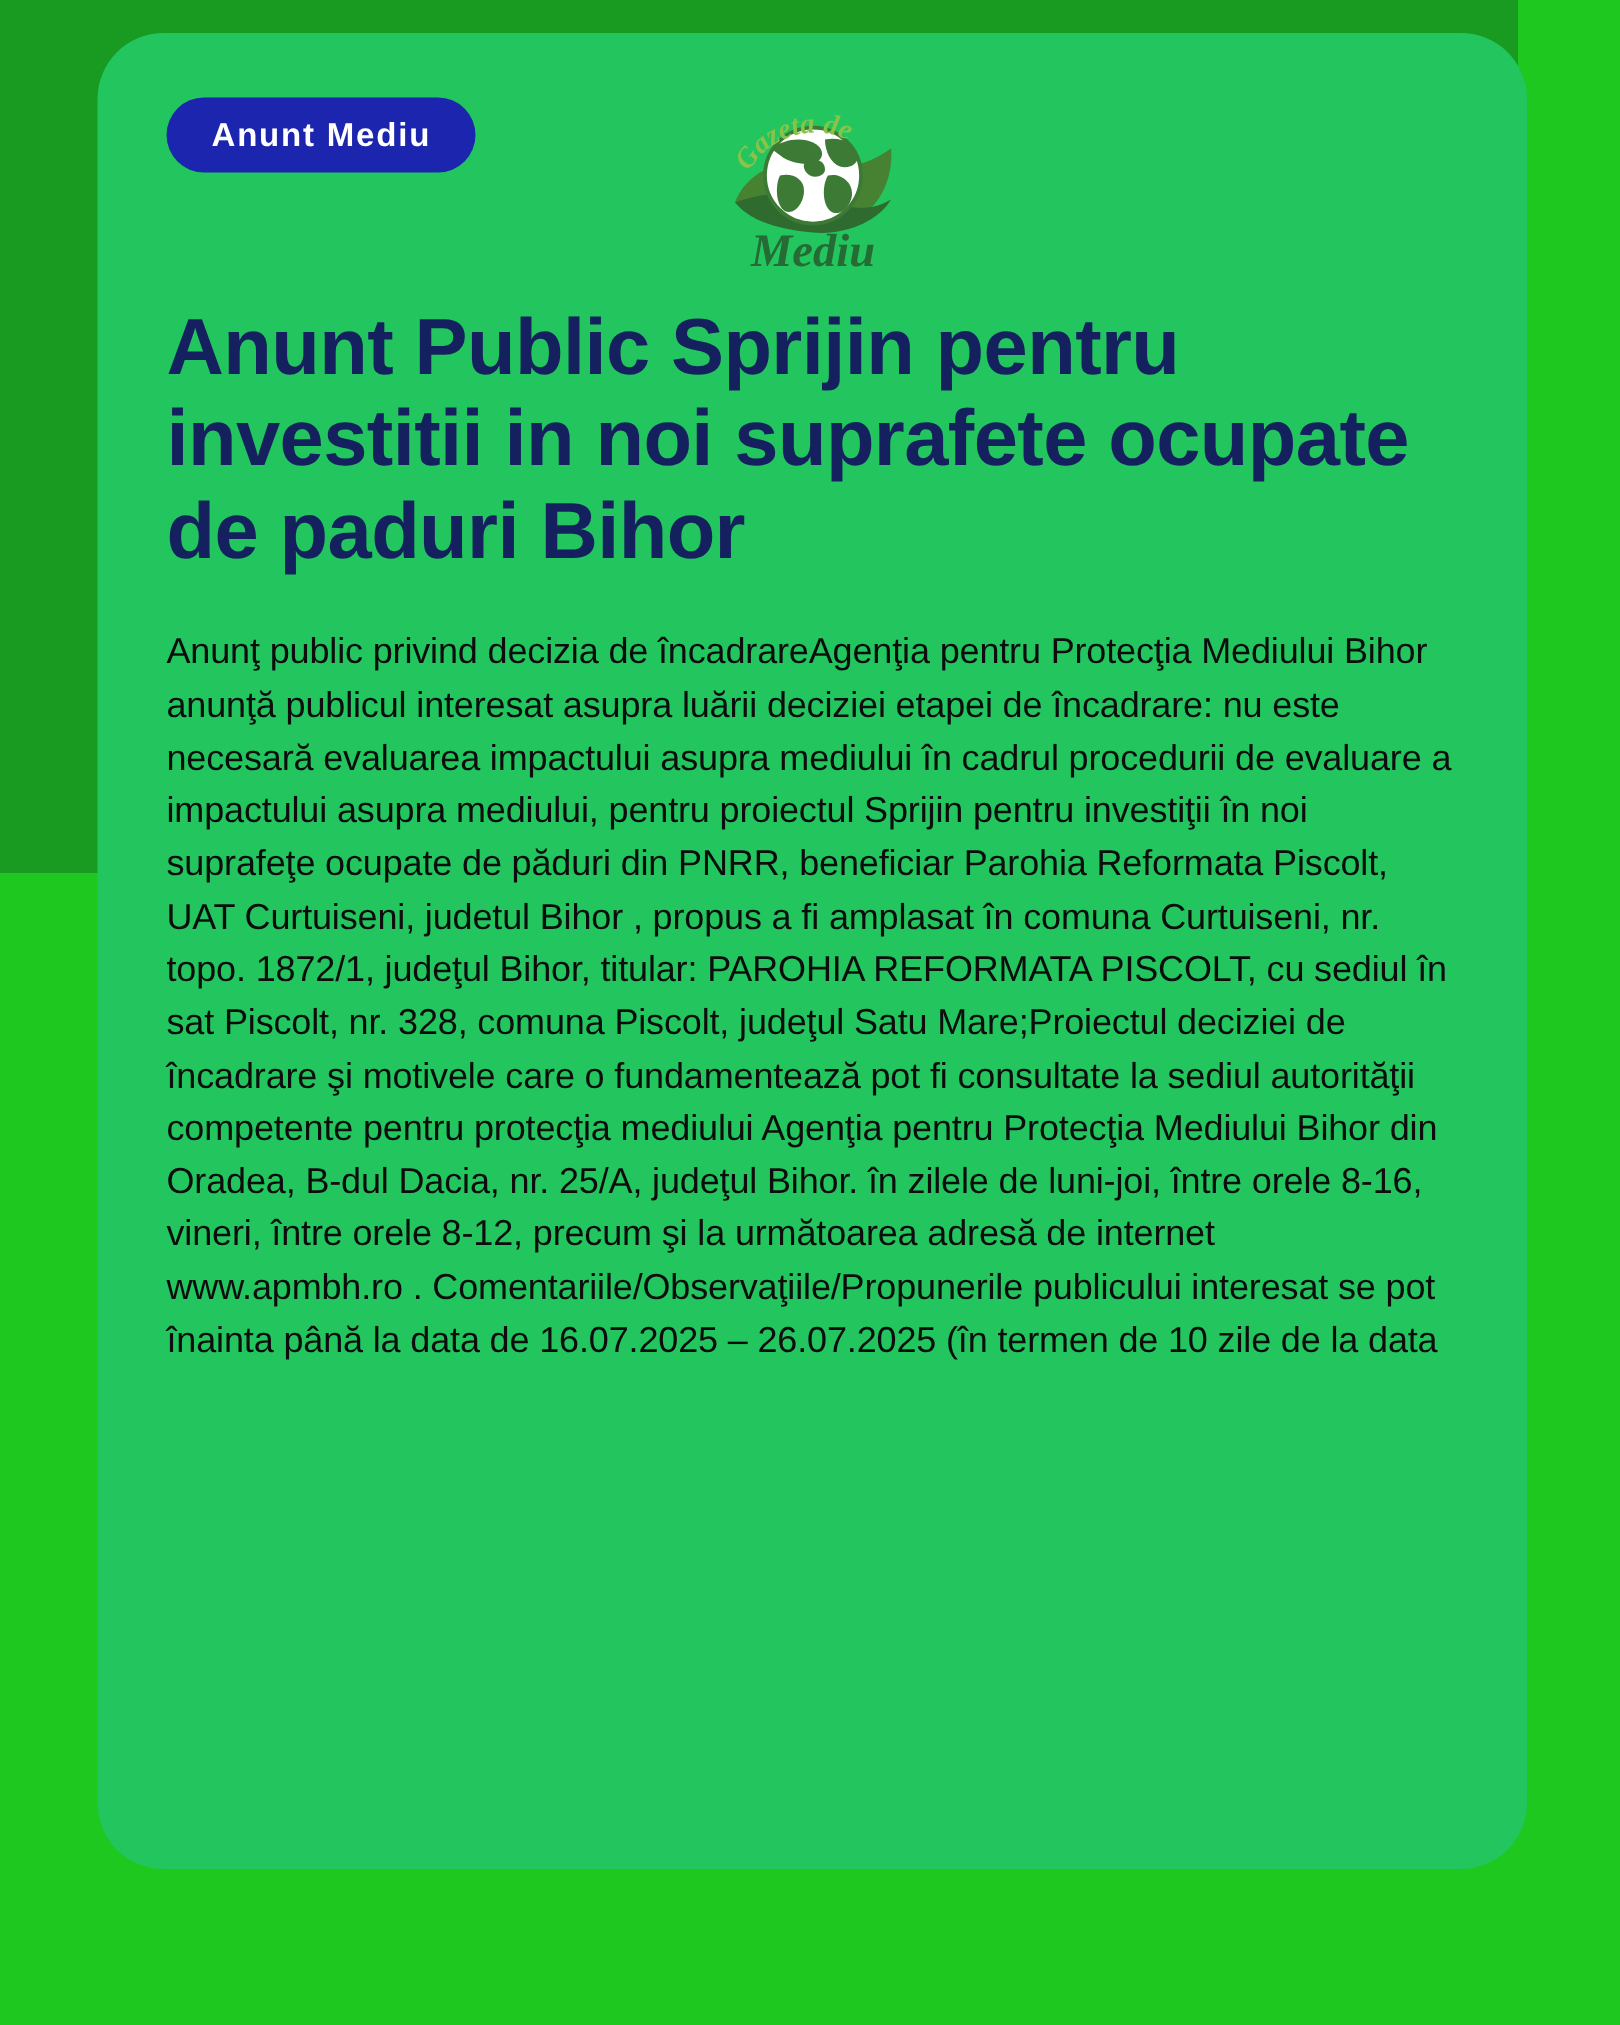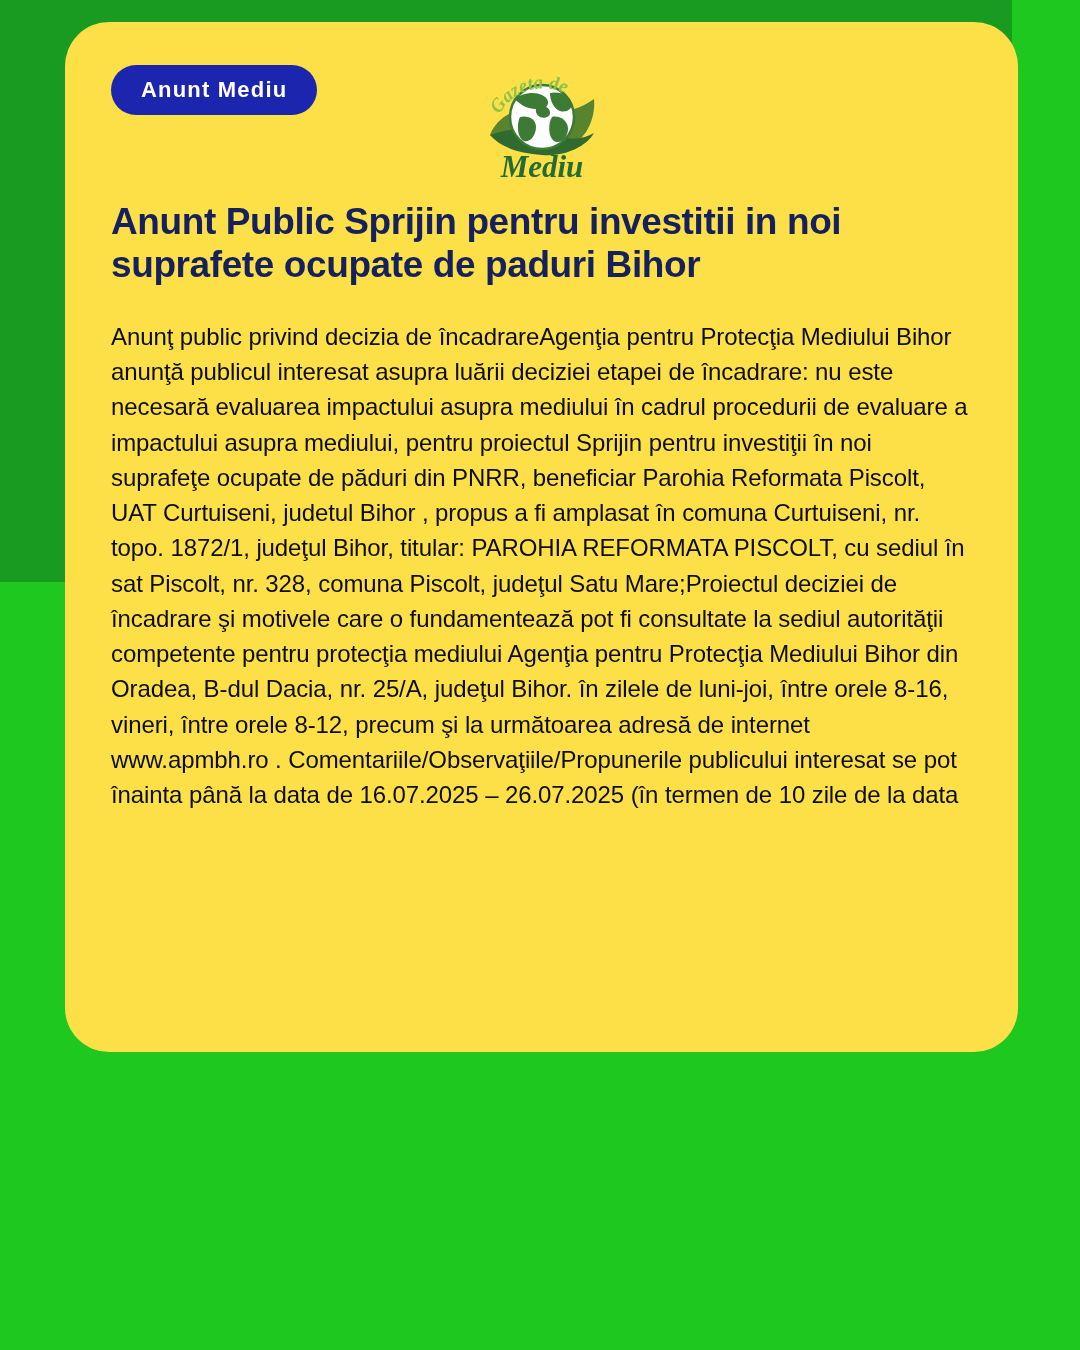--- a/index.html
+++ b/index.html
@@ -20,22 +20,22 @@
     position:absolute;
     left:0; top:0;
     width:1012px; height:582px;
     background:#199a21;
   }
 
   
   .card {
     position:absolute;
     left:65px; top:22px;
-    width:953px; height:1030px;
-    background:#fde047;
+    width:953px; height:1224px;
+    background:#22c55e;
     border-radius:44px;
     overflow:hidden;
   }
 
   .card-inner {
     position:relative;
     width:100%;
     height:100%;
     padding:33px 46px 0 46px;
   }
@@ -68,21 +68,21 @@
     top:0;
     width:132px;
     height:132px;
   }
   .logo svg { display:block; width:132px; height:132px; }
 
   
   .headline {
     margin-top:18px;
     color:#15205e;
-    font-size:37px;
+    font-size:53px;
     font-weight:bold;
     line-height:1.16;
     letter-spacing:-0.4px;
   }
 
   
   .body-copy {
     margin-top:32px;
     color:#0d0d0d;
     font-size:24px;

